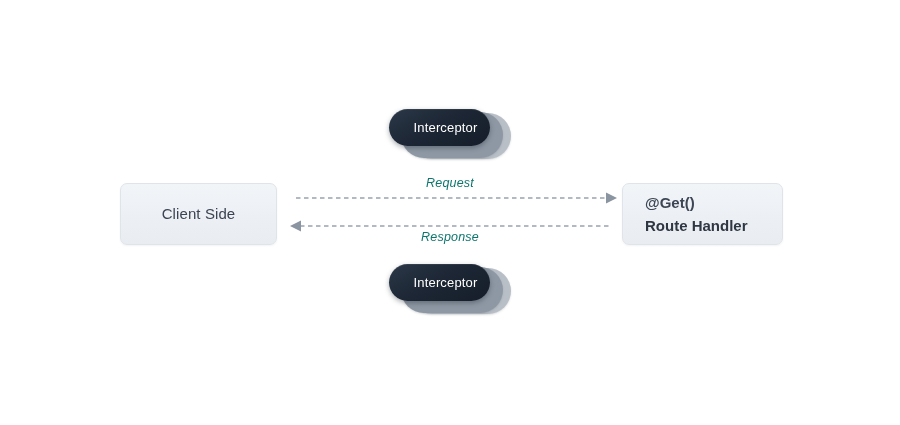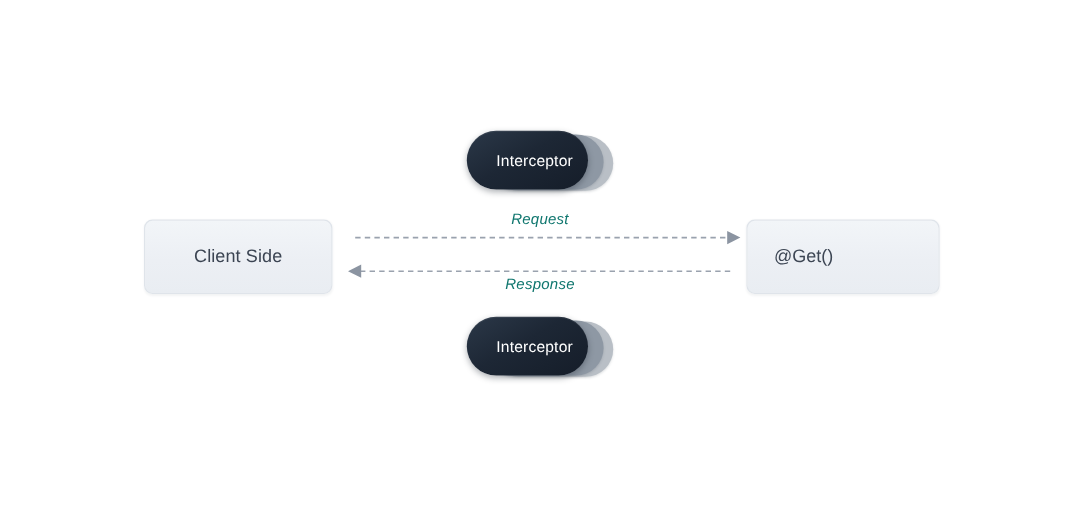--- a/index.html
+++ b/index.html
@@ -60,21 +60,21 @@
     padding-left: 22px;
     text-align: left;
   }
   #handler-box .decorator-label {
     font-size: 15px;
     color: #3d4personally;
   }
   #handler-box .decorator-label {
     font-size: 15px;
     color: #3d4654;
-    font-weight: 400;
+    font-weight: 700;
   }
   #handler-box .handler-label {
     font-size: 15px;
     color: #2f3743;
     font-weight: 700;
     margin-top: 1px;
   }
 
   
   .pill-stack {
@@ -100,21 +100,21 @@
   .pill-layer.back1 {
     left: 12px;
     top: 3px;
     background: #8e98a4;
     box-shadow: 0 1px 2px rgba(60, 70, 85, 0.18);
   }
   .pill-layer.front {
     left: 0px;
     top: 0px;
     width: 101px;
-    height: 49px;
+    height: 37px;
     border-radius: 25px;
     background: linear-gradient(150deg, #2b3848 0%, #1d2735 45%, #151d29 100%);
     box-shadow: 0 2px 5px rgba(20, 28, 40, 0.35),
                 inset 0 1px 0 rgba(255, 255, 255, 0.07);
     display: flex;
     align-items: center;
     justify-content: center;
     padding-left: 12px;
   }
   .pill-label {
@@ -149,20 +149,21 @@
 <body>
 
 <div id="canvas">
 
   <div class="node-box" id="client-box">
     <span class="node-label">Client Side</span>
   </div>
 
   <div class="node-box" id="handler-box">
     <span class="decorator-label">@Get()</span>
+    <span class="handler-label">Route Handler</span>
   </div>
 
   <div class="pill-stack" id="interceptor-top">
     <div class="pill-layer back2"></div>
     <div class="pill-layer back1"></div>
     <div class="pill-layer front">
       <span class="pill-label">Interceptor</span>
     </div>
   </div>
 

